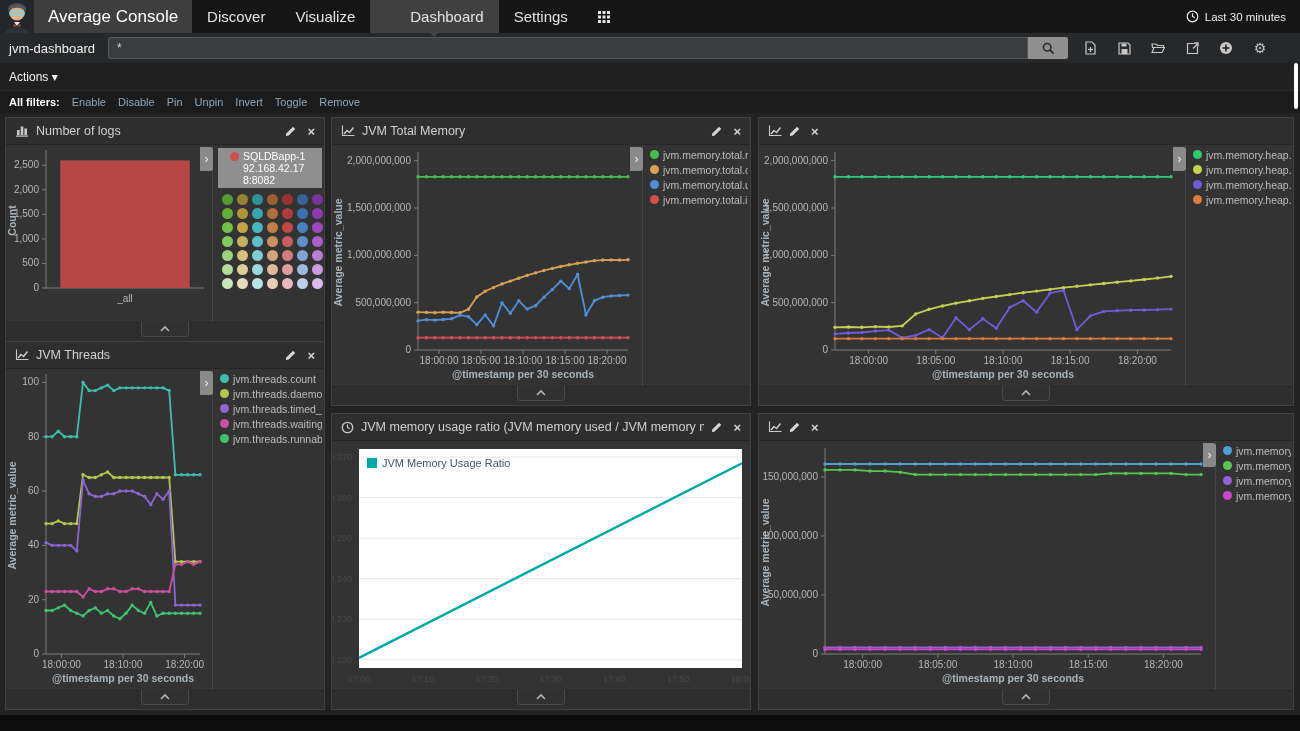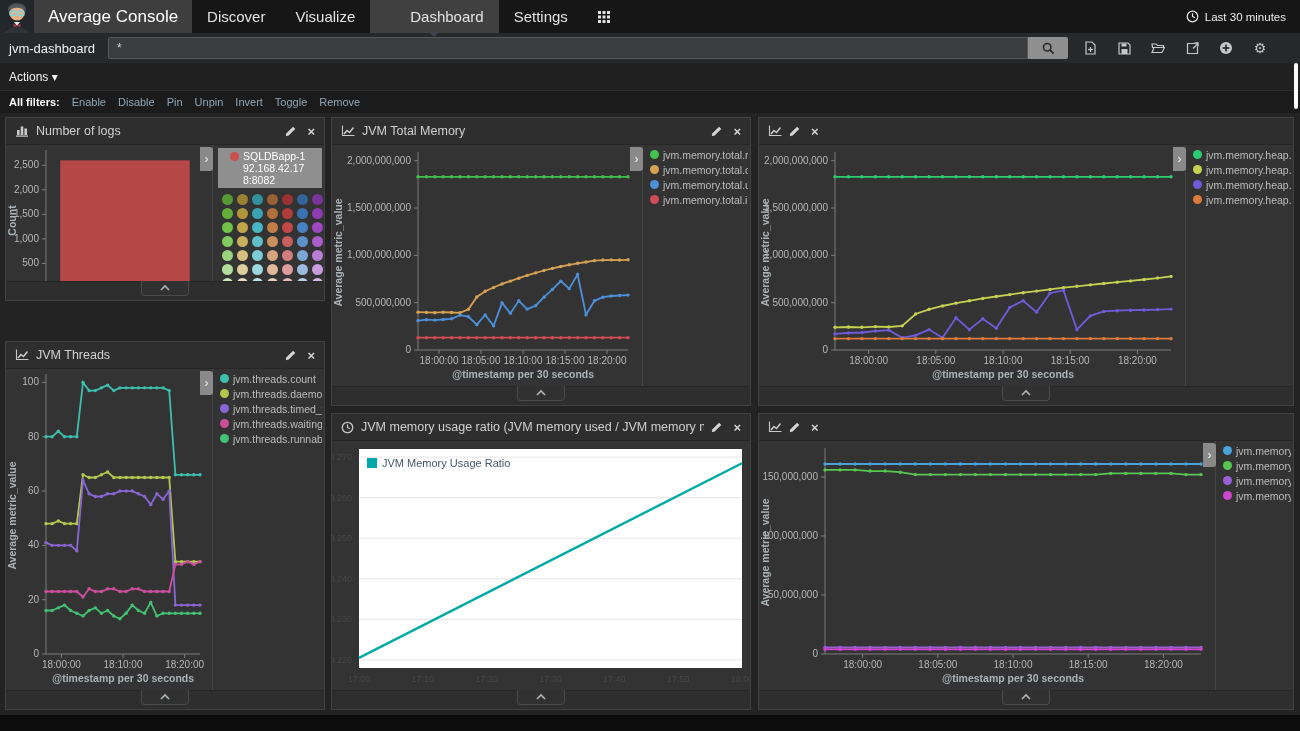--- a/index.html
+++ b/index.html
@@ -29,21 +29,21 @@
   
   .filter-row{height:27px;background:#202020;display:flex;align-items:center;padding:0 9px;gap:10px;}
   .pill{background:#6cbe92;color:#fff;font-size:11px;padding:3px 11px;border-radius:10px;cursor:pointer;white-space:nowrap;}
   .actions{color:#f2f2f2;font-size:12px;cursor:pointer;}
   .allfilters{height:22px;background:#1b1b1b;border-top:1px solid #2c2c2c;border-bottom:1px solid #101010;display:flex;align-items:center;font-size:11px;gap:12px;padding:0 9px;}
   .allfilters .af-label{color:#fff;font-weight:bold;}
   .af-link{color:#8fa7b8;cursor:pointer;}
   
   #dash{position:absolute;top:113px;left:0;width:1300px;height:602px;background:#232323;}
   .panel{position:absolute;background:#333;border:1px solid #414141;box-sizing:border-box;display:flex;flex-direction:column;}
-  #panel-logs{left:5px;top:4px;width:320px;height:184px;}
+  #panel-logs{left:5px;top:4px;width:320px;height:225px;}
   #panel-threads{left:5px;top:228px;width:320px;height:369px;}
   #panel-total{left:331px;top:4px;width:420px;height:289px;}
   #panel-ratio{left:331px;top:300px;width:420px;height:297px;}
   #panel-heap{left:758px;top:4px;width:536px;height:289px;}
   #panel-nonheap{left:758px;top:300px;width:536px;height:297px;}
   .p-head{height:26px;flex:none;display:flex;align-items:center;padding:0 9px;gap:7px;background:#2e2e2e;border-bottom:1px solid #262626;}
   .p-title{font-size:12.5px;color:#d0d0d0;flex:1;white-space:nowrap;overflow:hidden;}
   .p-actions{display:flex;gap:11px;align-items:center;}
   .p-actions .close{color:#d6d6d6;font-weight:bold;font-size:13px;line-height:1;cursor:pointer;}
   .p-actions .edit{cursor:pointer;display:flex;}

